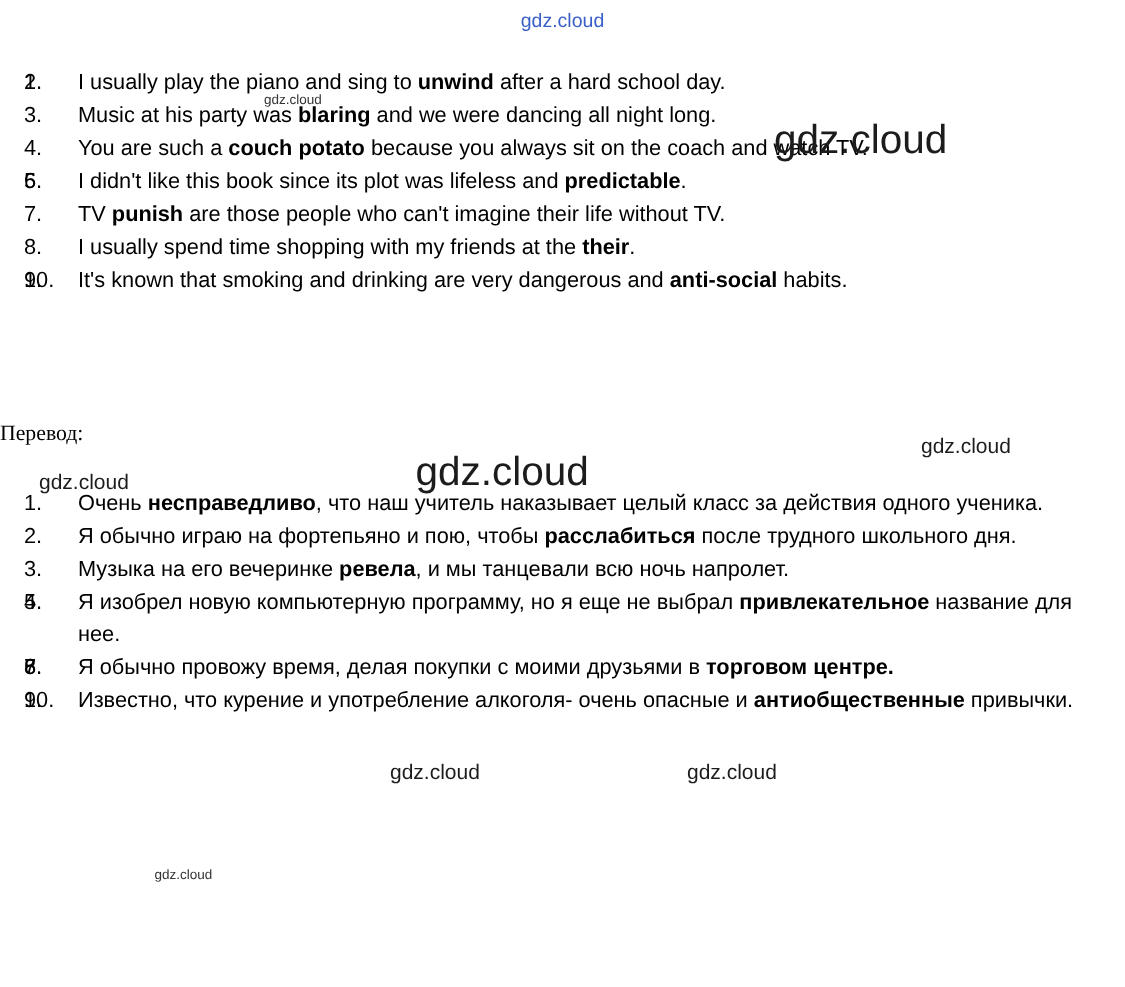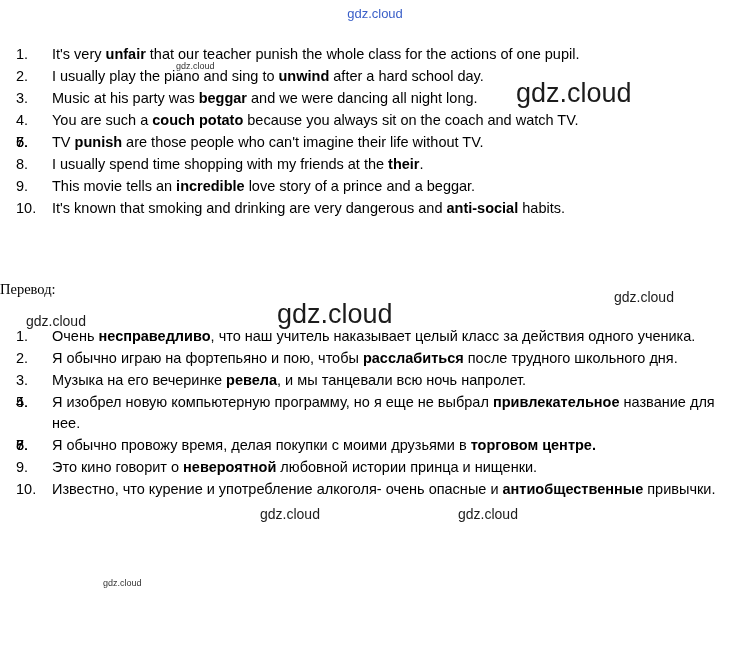--- a/index.html
+++ b/index.html
@@ -110,46 +110,46 @@
 </style>
 </head>
 <body>
 
 <div class="page">
 
   <div class="top-watermark">gdz.cloud</div>
 
   <div class="english-block">
     <ol class="list" id="english-list">
-        <li><span class="num">1.</span><span>It's very <b>unfair</b> that our teacher punish the whole class for the actions of one pupil.</span></li>
+        <li><span class="num">1.</span></li>
         <li><span class="num">2.</span><span>I usually play the piano and sing to <b>unwind</b> after a hard school day.</span></li>
-        <li><span class="num">3.</span><span>Music at his party was <b>beggar</b> and we were dancing all night long.</span></li>
+        <li><span class="num">3.</span><span>Music at his party was <b>blaring</b> and we were dancing all night long.</span></li>
         <li><span class="num">4.</span><span>You are such a <b>couch potato</b> because you always sit on the coach and watch TV.</span></li>
         <li><span class="num">5.</span></li>
-        <li><span class="num">6.</span></li>
+        <li><span class="num">6.</span><span>I didn't like this book since its plot was lifeless and <b>predictable</b>.</span></li>
         <li><span class="num">7.</span><span>TV <b>punish</b> are those people who can't imagine their life without TV.</span></li>
         <li><span class="num">8.</span><span>I usually spend time shopping with my friends at the <b>their</b>.</span></li>
-        <li><span class="num">9.</span><span>This movie tells an <b>incredible</b> love story of a prince and a beggar.</span></li>
+        <li><span class="num">9.</span></li>
         <li><span class="num">10.</span><span>It's known that smoking and drinking are very dangerous and <b>anti-social</b> habits.</span></li>
       </ol>
   </div>
 
   <div class="perevod-label">Перевод:</div>
 
   <div class="russian-block">
     <ol class="list" id="russian-list">
         <li><span class="num">1.</span><span>Очень <b>несправедливо</b>, что наш учитель наказывает целый класс за действия одного ученика.</span></li>
         <li><span class="num">2.</span><span>Я обычно играю на фортепьяно и пою, чтобы <b>расслабиться</b> после трудного школьного дня.</span></li>
         <li><span class="num">3.</span><span>Музыка на его вечеринке <b>ревела</b>, и мы танцевали всю ночь напролет.</span></li>
         <li><span class="num">4.</span></li>
         <li><span class="num">5.</span><span>Я изобрел новую компьютерную программу, но я еще не выбрал <b>привлекательное</b> название для нее.</span></li>
         <li><span class="num">6.</span></li>
         <li><span class="num">7.</span></li>
         <li><span class="num">8.</span><span>Я обычно провожу время, делая покупки с моими друзьями в <b>торговом центре.</b></span></li>
-        <li><span class="num">9.</span><span>Это кино говорит о <b>невероятной</b> любовной истории принца и нищенки.</span></li>
+        <li><span class="num">9.</span></li>
         <li><span class="num">10.</span><span>Известно, что курение и употребление алкоголя- очень опасные и <b>антиобщественные</b> привычки.</span></li>
       </ol>
   </div>
 
   <div id="watermark-layer">
       <div class="wm wm-small" style="left: 176px; top: 61px;">gdz.cloud</div>
       <div class="wm wm-big" style="left: 516px; top: 78px;">gdz.cloud</div>
       <div class="wm wm-mid" style="left: 614px; top: 289px;">gdz.cloud</div>
       <div class="wm wm-mid" style="left: 26px; top: 313px;">gdz.cloud</div>
       <div class="wm wm-big" style="left: 277px; top: 299px;">gdz.cloud</div>

